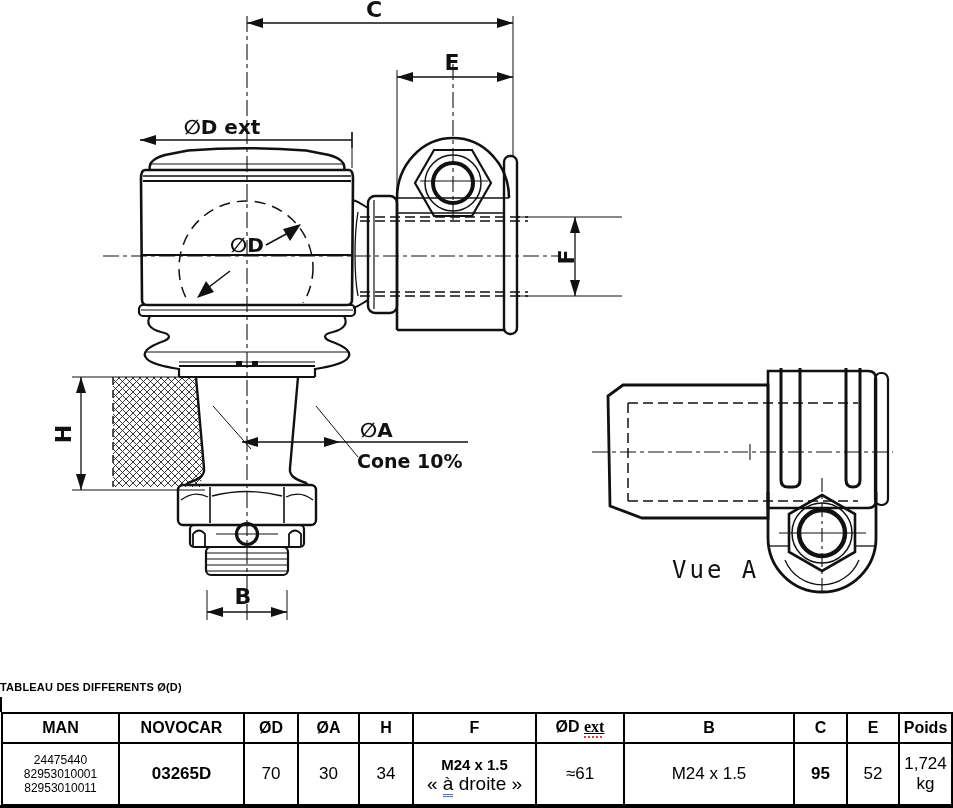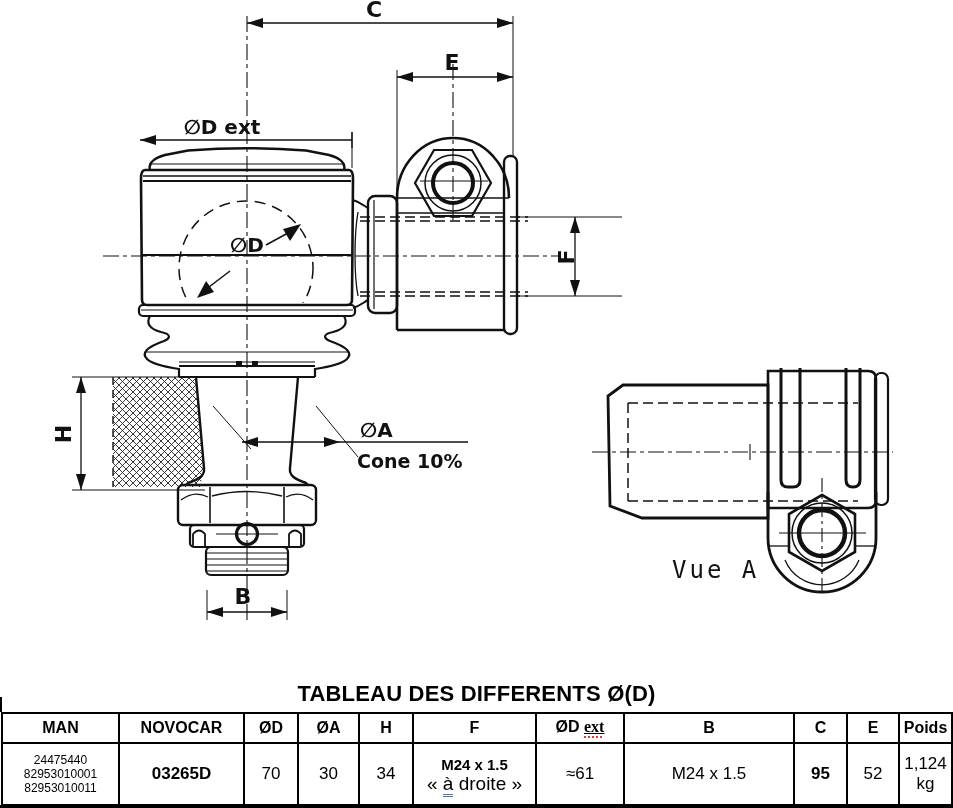--- a/index.html
+++ b/index.html
@@ -2,22 +2,22 @@
 <html><head>
 <meta charset="utf-8">
 <style>
   html,body{margin:0;padding:0;background:#fff;}
   .page{position:relative;width:953px;height:808px;background:#fff;overflow:hidden;
         font-family:"Liberation Sans",sans-serif;color:#000;}
   svg text{font-family:"DejaVu Sans",sans-serif;fill:#111;}
   .dimlbl{font-size:22px;font-weight:bold;}
   .dimlbl-sm{font-size:20px;font-weight:bold;}
   .vuelbl{font-family:"DejaVu Sans Mono",monospace;font-size:24px;font-weight:normal;letter-spacing:3px;}
-  .tbl-title{position:absolute;top:681px;left:0;width:953px;text-align:center;
-             font-size:22px;font-weight:bold;letter-spacing:.2px;}
+  .tbl-title{position:absolute;top:681px;left:0;width:953px;
+             font-size:11px;font-weight:bold;letter-spacing:.2px;}
   table.spec{position:absolute;top:712px;left:1px;width:950px;border-collapse:collapse;table-layout:fixed;}
   table.spec td{border:2px solid #000;text-align:center;vertical-align:middle;padding:0 2px;margin-top:23px;}
   tr.hdr td{height:28px;font-size:16px;font-weight:bold;}
   tr.datarow td{height:60px;font-size:17px;}
   .man-cell div{font-size:12px;font-weight:normal;line-height:14px;}
   .novocar-val{font-weight:bold;font-size:17px;}
   .bold-val{font-weight:bold;}
   .f-line1{font-weight:bold;font-size:15px;line-height:19px;}
   .f-line2{font-size:19px;line-height:20px;}
   .u-ext{display:inline-block;text-decoration:underline;font-family:Liberation Serif, serif;}
@@ -264,21 +264,21 @@
     <td>30</td>
     <td>34</td>
     <td>
       <div class="f-line1">M24 x 1.5</div>
       <div class="f-line2"><span>« </span><span class="a-blue">à</span><span> droite »</span></div>
     </td>
     <td>≈61</td>
     <td>M24 x 1.5</td>
     <td class="bold-val">95</td>
     <td>52</td>
-    <td>1,124 kg</td>
+    <td>1,724 kg</td>
   </tr>
 </tbody>
     </table>
 
 <div class="edge-mark"></div>
 <div class="bottom-strip"></div>
 
 </div>
 
 </body></html>

